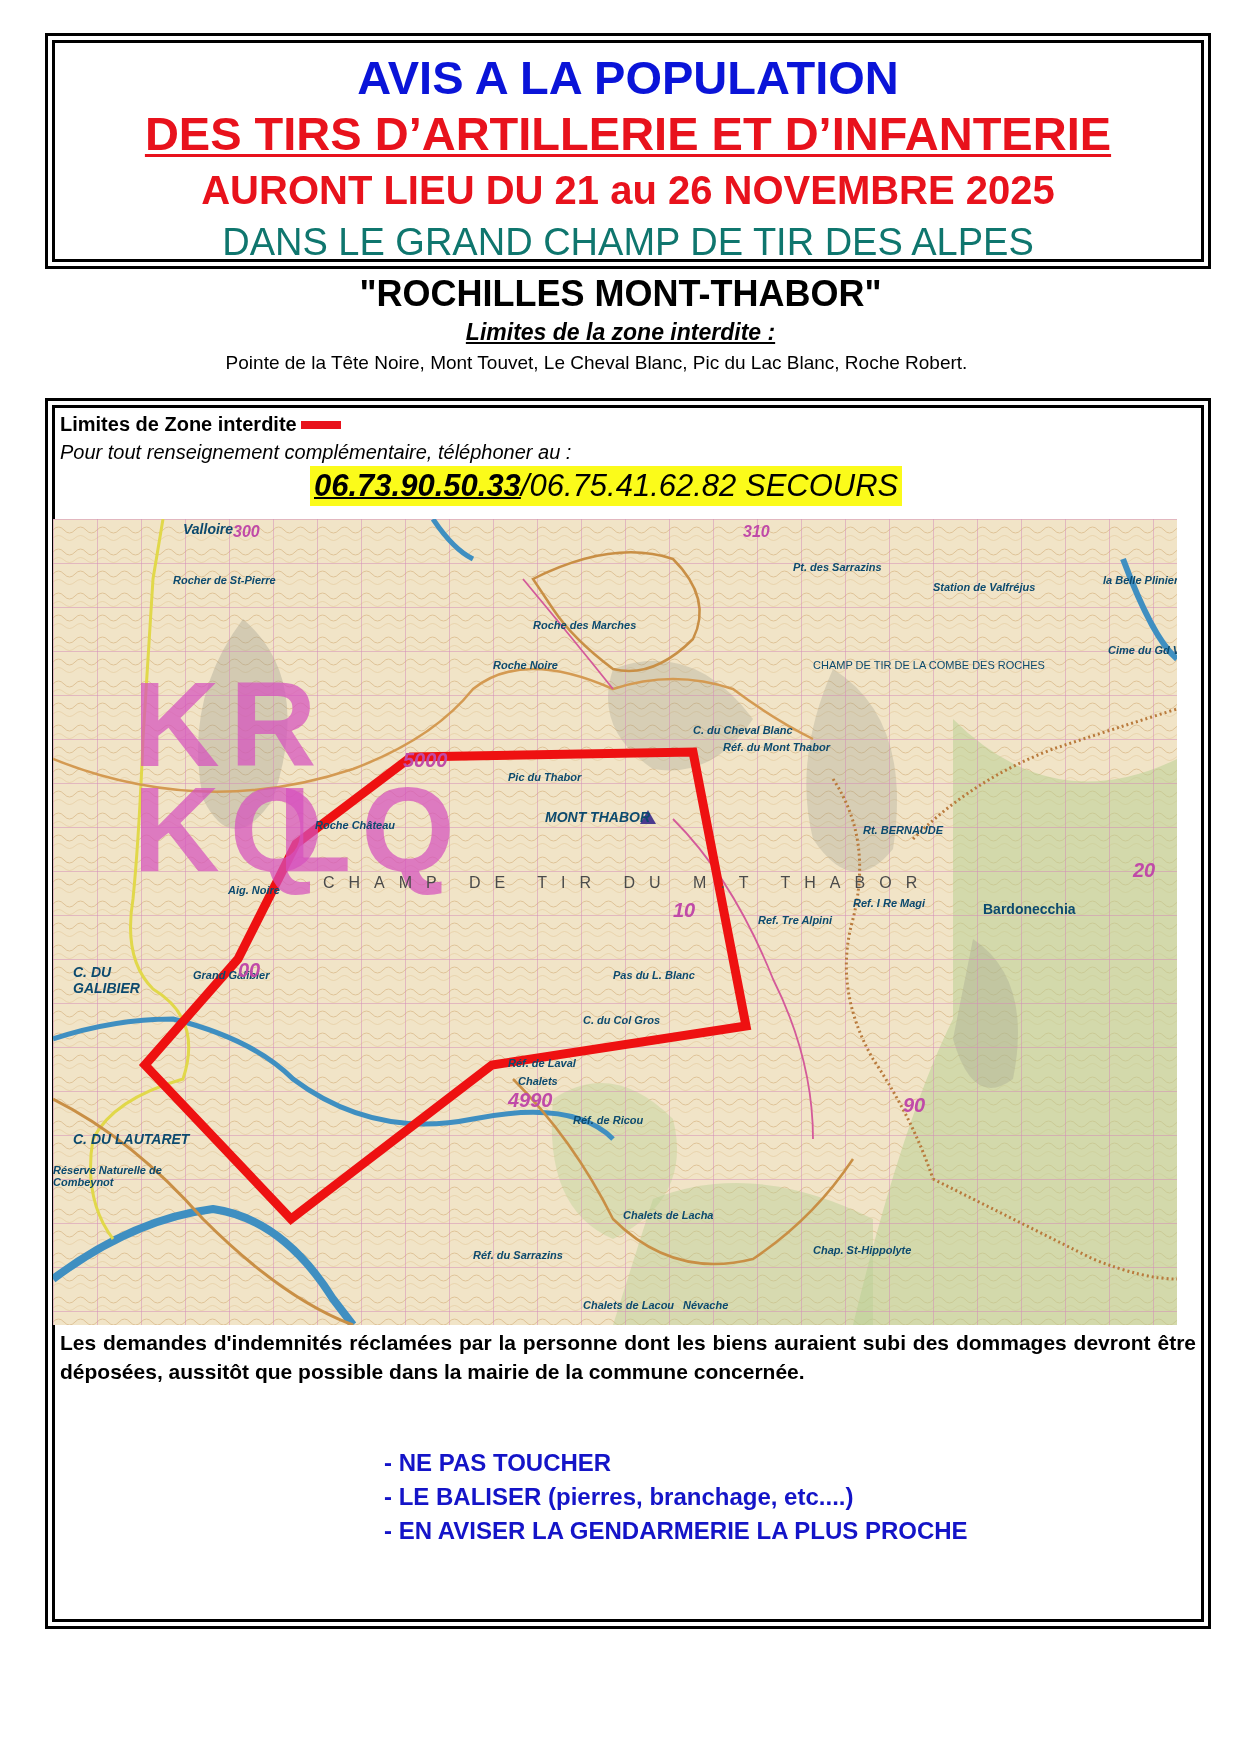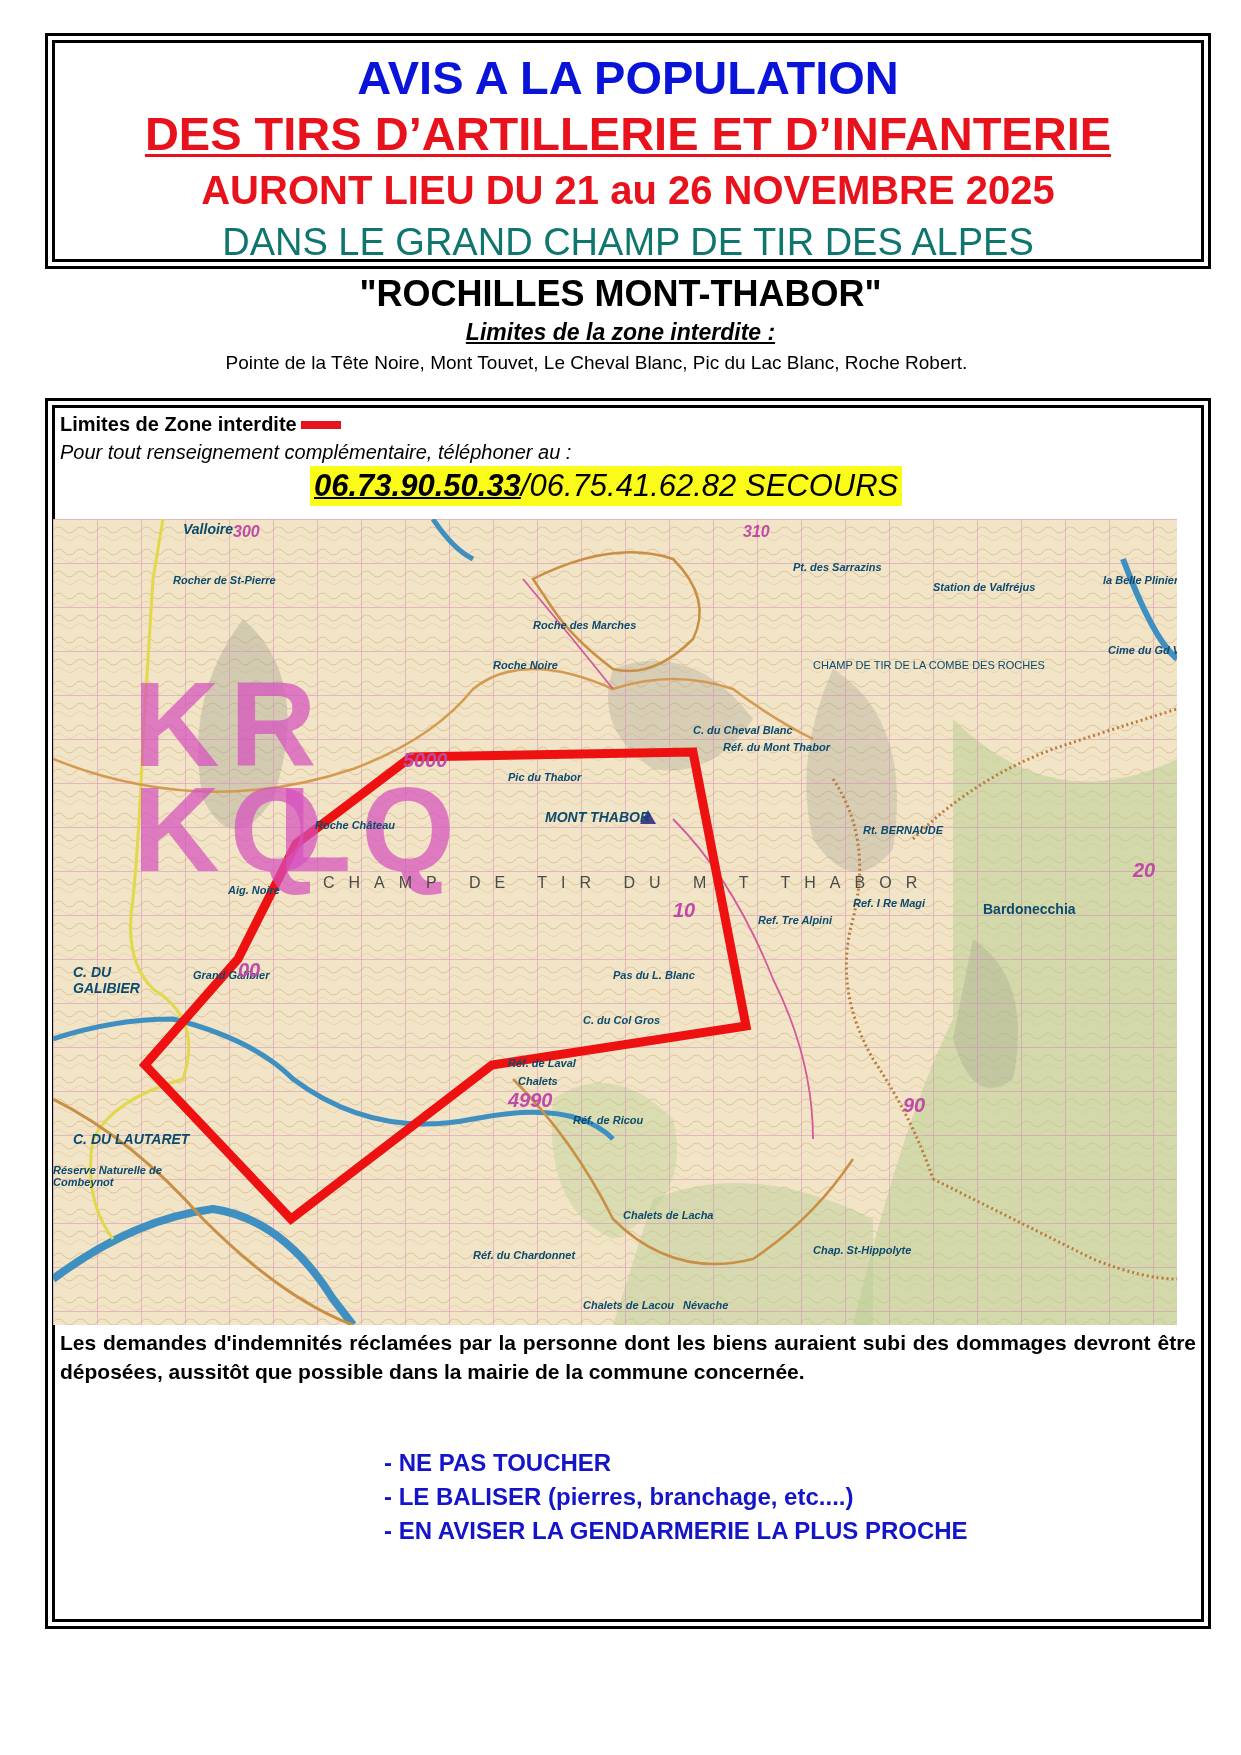--- a/index.html
+++ b/index.html
@@ -194,21 +194,21 @@
   <div class="map-label" style="left:290px; top:520px;"></div>
   <div class="map-label" style="left:530px; top:495px;">C. du Col Gros</div>
   <div class="map-label" style="left:560px; top:450px;">Pas du L. Blanc</div>
   <div class="map-label" style="left:455px; top:538px;">Réf. de Laval</div>
   <div class="map-label" style="left:465px; top:556px;">Chalets</div>
   <div class="map-label" style="left:520px; top:595px;">Réf. de Ricou</div>
   <div class="map-label" style="left:705px; top:395px;">Ref. Tre Alpini</div>
   <div class="map-label" style="left:800px; top:378px;">Ref. I Re Magi</div>
   <div class="map-label big" style="left:930px; top:382px; font-style:normal;">Bardonecchia</div>
   <div class="map-label" style="left:570px; top:690px;">Chalets de Lacha</div>
-  <div class="map-label" style="left:420px; top:730px;">Réf. du Chardonnet</div>
+  <div class="map-label" style="left:420px; top:730px;">Réf. du Sarrazins</div>
   <div class="map-label" style="left:760px; top:725px;">Chap. St-Hippolyte</div>
   <div class="map-label" style="left:630px; top:780px;">Névache</div>
   <div class="map-label" style="left:530px; top:780px;">Chalets de Lacou</div>
   <div class="map-label big" style="left:20px; top:612px;">C. DU LAUTARET</div>
   <div class="map-label" style="left:0px; top:645px; width:110px; white-space:normal;">Réserve Naturelle de Combeynot</div>
   <div class="map-label" style="left:455px; top:570px; color:#c04aa8; font-size:20px;">4990</div>
   <div class="map-label" style="left:350px; top:230px; color:#c04aa8; font-size:20px;">5000</div>
   <div class="map-label" style="left:185px; top:440px; color:#c04aa8; font-size:20px;">00</div>
   <div class="map-label" style="left:620px; top:380px; color:#c04aa8; font-size:20px;">10</div>
   <div class="map-label" style="left:1080px; top:340px; color:#c04aa8; font-size:20px;">20</div>

